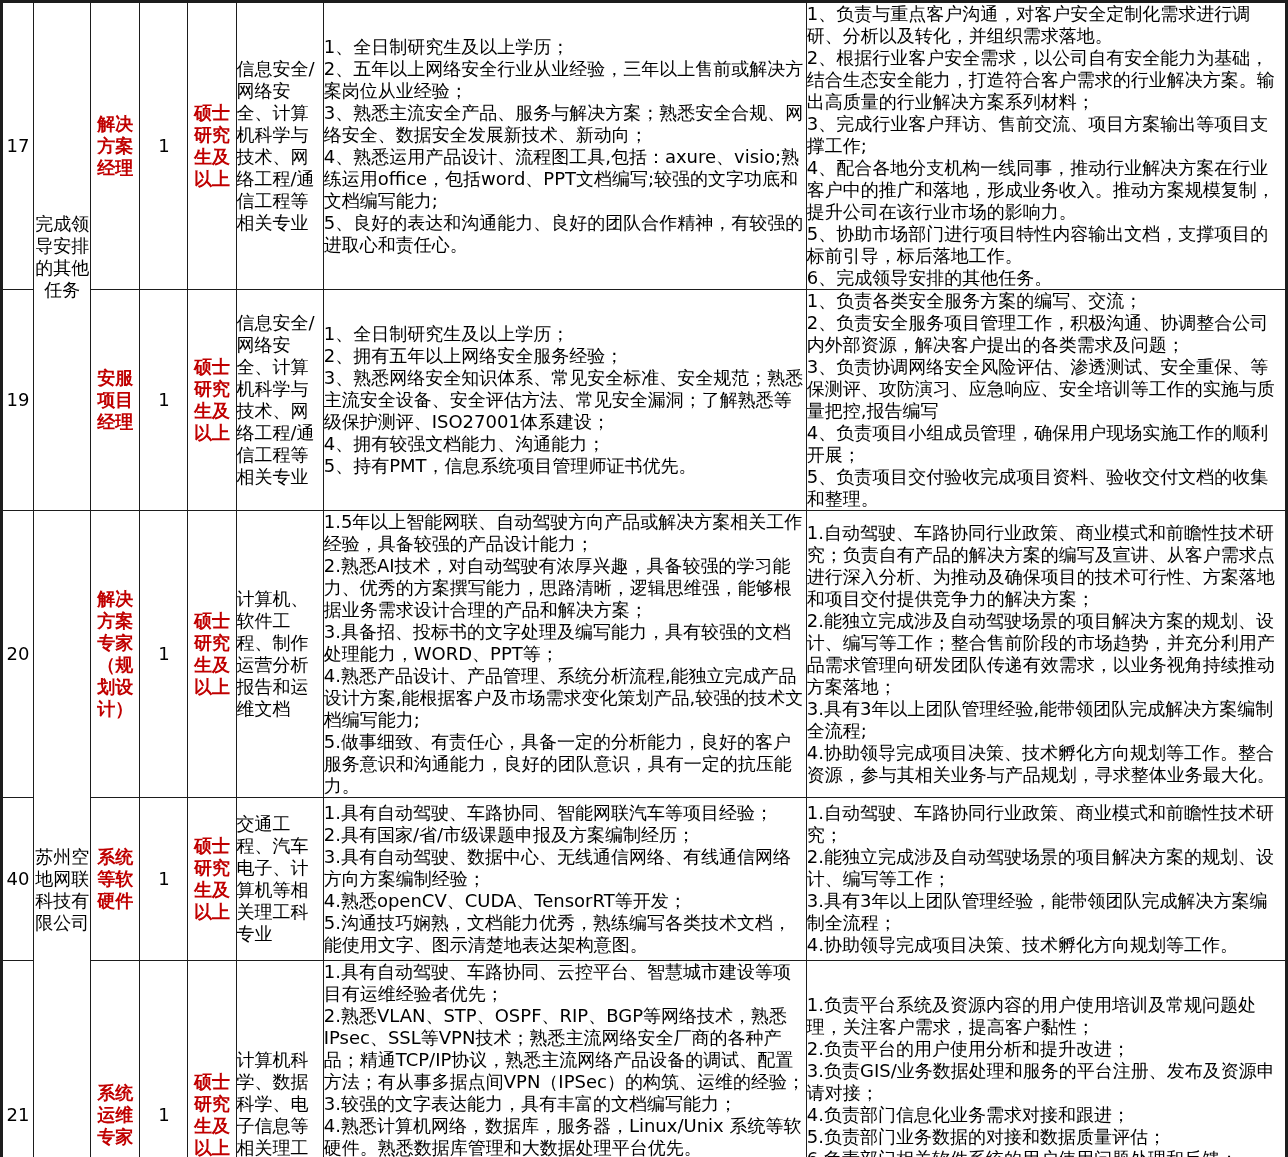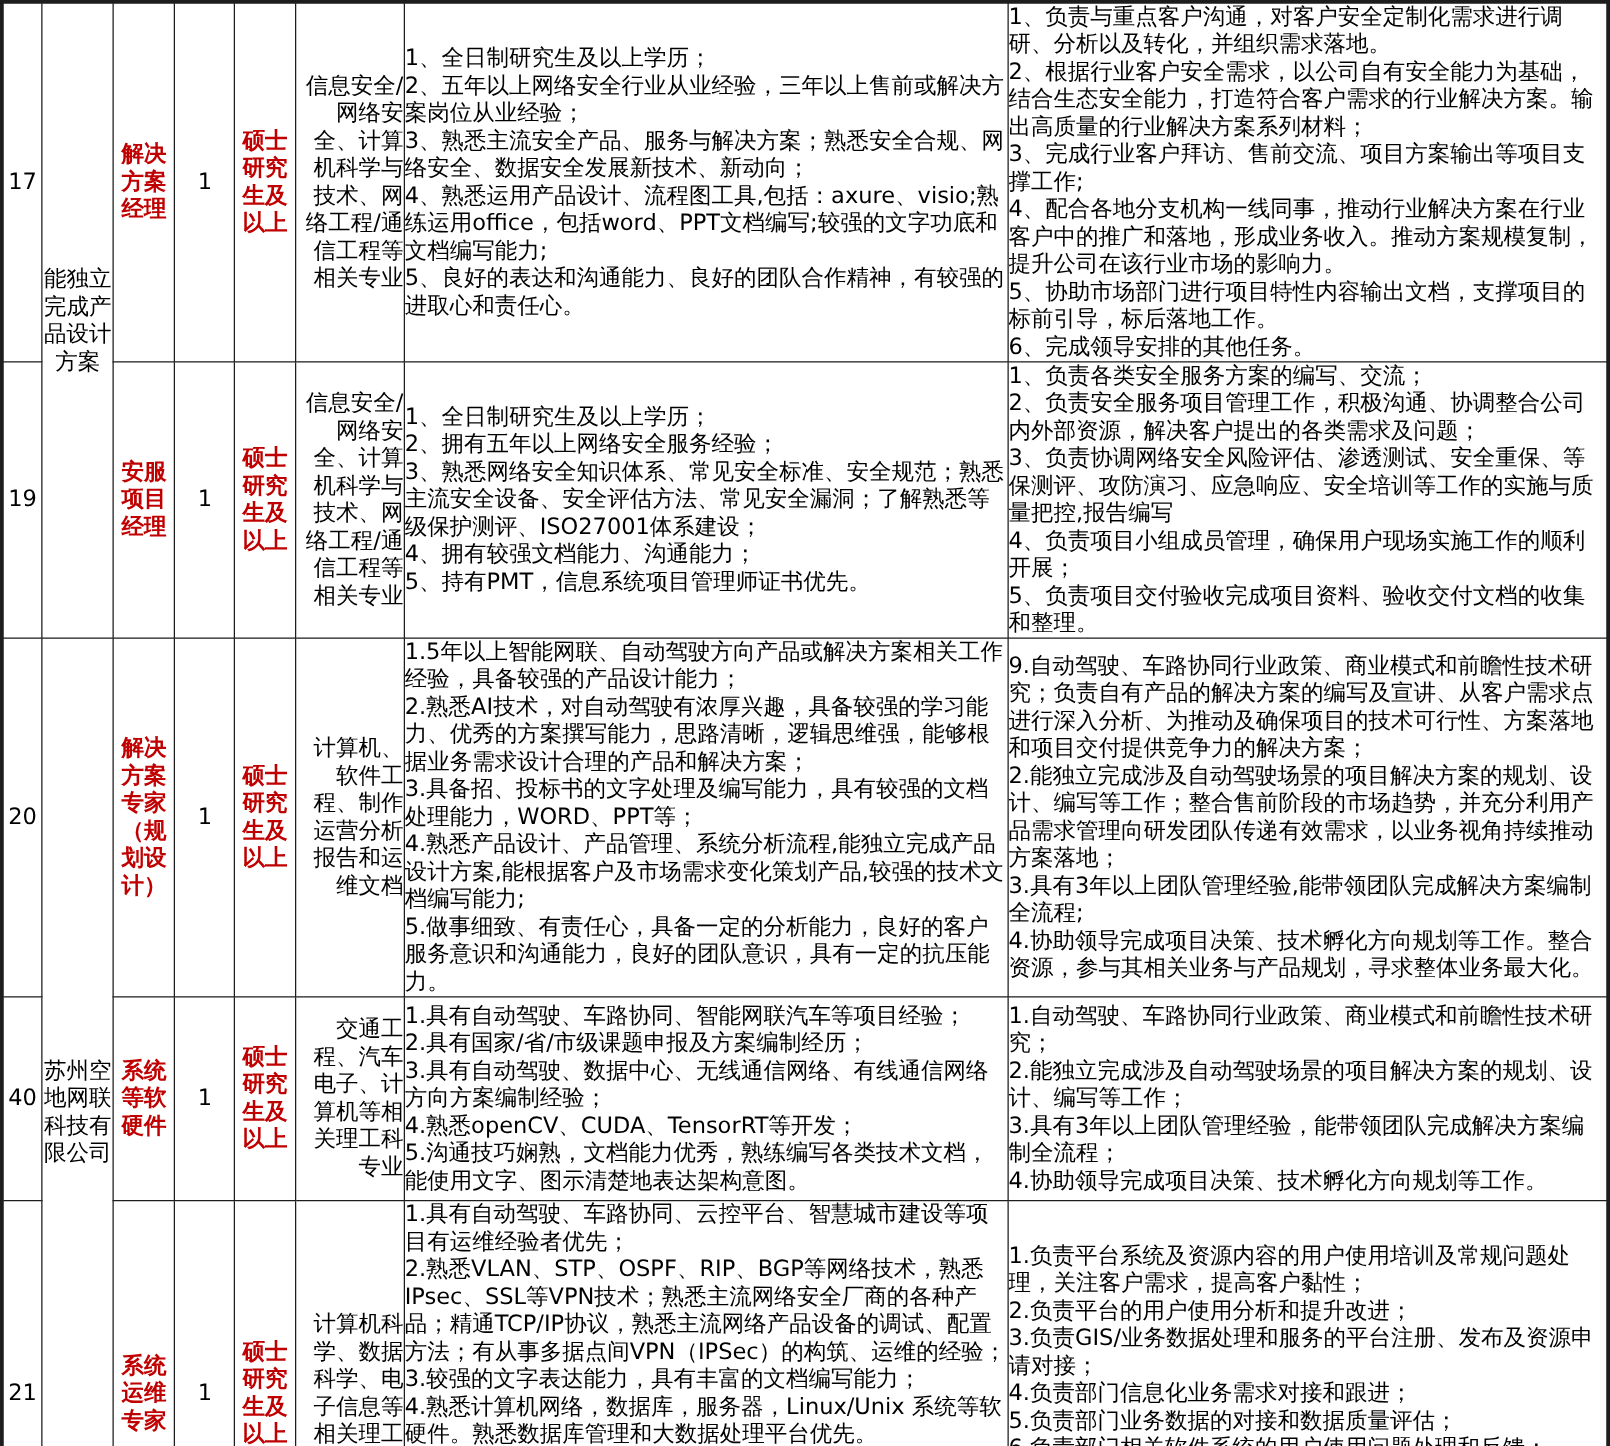--- a/index.html
+++ b/index.html
@@ -27,21 +27,21 @@
     font-size: 18px;
     line-height: 22px;
     vertical-align: middle;
     overflow: hidden;
     padding: 0;
   }
   td.c-center {
     text-align: center;
   }
   td.c-major {
-    text-align: right;
+    text-align: left;
     padding: 1px 1px;
     line-break: loose;
   }
   td.c-text {
     text-align: left;
     white-space: pre-wrap;
     padding: 2px 3px 2px 5px;
   }
   td.c-pos, td.c-edu {
     color: #c00000;
@@ -59,21 +59,21 @@
       <col style="width:49px">
       <col style="width:48px">
       <col style="width:48px">
       <col style="width:87px">
       <col style="width:482px">
       <col style="width:479px">
     </colgroup>
     <tbody>
       <tr style="height:264px">
         <td class="c-center">17</td>
-        <td class="c-center" rowspan="2">能独立完成产品设计方案</td>
+        <td class="c-center" rowspan="2">完成领导安排的其他任务</td>
         <td class="c-center c-pos">解决方案经理</td>
         <td class="c-center">1</td>
         <td class="c-center c-edu">硕士研究生及以上</td>
         <td class="c-major">信息安全/网络安全、计算机科学与技术、网络工程/通信工程等相关专业</td>
         <td class="c-text">1、全日制研究生及以上学历；
 2、五年以上网络安全行业从业经验，三年以上售前或解决方案岗位从业经验；
 3、熟悉主流安全产品、服务与解决方案；熟悉安全合规、网络安全、数据安全发展新技术、新动向；
 4、熟悉运用产品设计、流程图工具,包括：axure、visio;熟练运用office，包括word、PPT文档编写;较强的文字功底和文档编写能力;
 5、良好的表达和沟通能力、良好的团队合作精神，有较强的进取心和责任心。</td>
         <td class="c-text">1、负责与重点客户沟通，对客户安全定制化需求进行调研、分析以及转化，并组织需求落地。
@@ -105,21 +105,21 @@
         <td class="c-center" rowspan="3">苏州空地网联科技有限公司</td>
         <td class="c-center c-pos">解决方案专家（规划设计）</td>
         <td class="c-center">1</td>
         <td class="c-center c-edu">硕士研究生及以上</td>
         <td class="c-major">计算机、软件工程、制作运营分析报告和运维文档</td>
         <td class="c-text">1.5年以上智能网联、自动驾驶方向产品或解决方案相关工作经验，具备较强的产品设计能力；
 2.熟悉AI技术，对自动驾驶有浓厚兴趣，具备较强的学习能力、优秀的方案撰写能力，思路清晰，逻辑思维强，能够根据业务需求设计合理的产品和解决方案；
 3.具备招、投标书的文字处理及编写能力，具有较强的文档处理能力，WORD、PPT等；
 4.熟悉产品设计、产品管理、系统分析流程,能独立完成产品设计方案,能根据客户及市场需求变化策划产品,较强的技术文档编写能力;
 5.做事细致、有责任心，具备一定的分析能力，良好的客户服务意识和沟通能力，良好的团队意识，具有一定的抗压能力。</td>
-        <td class="c-text">9.自动驾驶、车路协同行业政策、商业模式和前瞻性技术研究；负责自有产品的解决方案的编写及宣讲、从客户需求点进行深入分析、为推动及确保项目的技术可行性、方案落地和项目交付提供竞争力的解决方案；
+        <td class="c-text">1.自动驾驶、车路协同行业政策、商业模式和前瞻性技术研究；负责自有产品的解决方案的编写及宣讲、从客户需求点进行深入分析、为推动及确保项目的技术可行性、方案落地和项目交付提供竞争力的解决方案；
 2.能独立完成涉及自动驾驶场景的项目解决方案的规划、设计、编写等工作；整合售前阶段的市场趋势，并充分利用产品需求管理向研发团队传递有效需求，以业务视角持续推动方案落地；
 3.具有3年以上团队管理经验,能带领团队完成解决方案编制全流程;
 4.协助领导完成项目决策、技术孵化方向规划等工作。整合资源，参与其相关业务与产品规划，寻求整体业务最大化。</td>
       </tr>
       <tr style="height:163px">
         <td class="c-center">40</td>
         <td class="c-center c-pos">系统等软硬件</td>
         <td class="c-center">1</td>
         <td class="c-center c-edu">硕士研究生及以上</td>
         <td class="c-major">交通工程、汽车电子、计算机等相关理工科专业</td>

